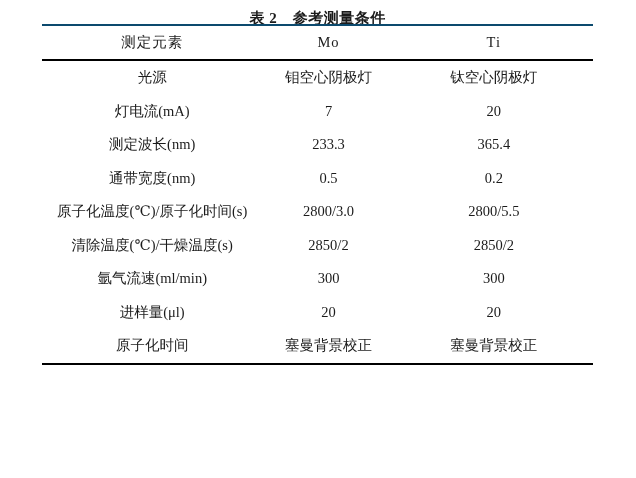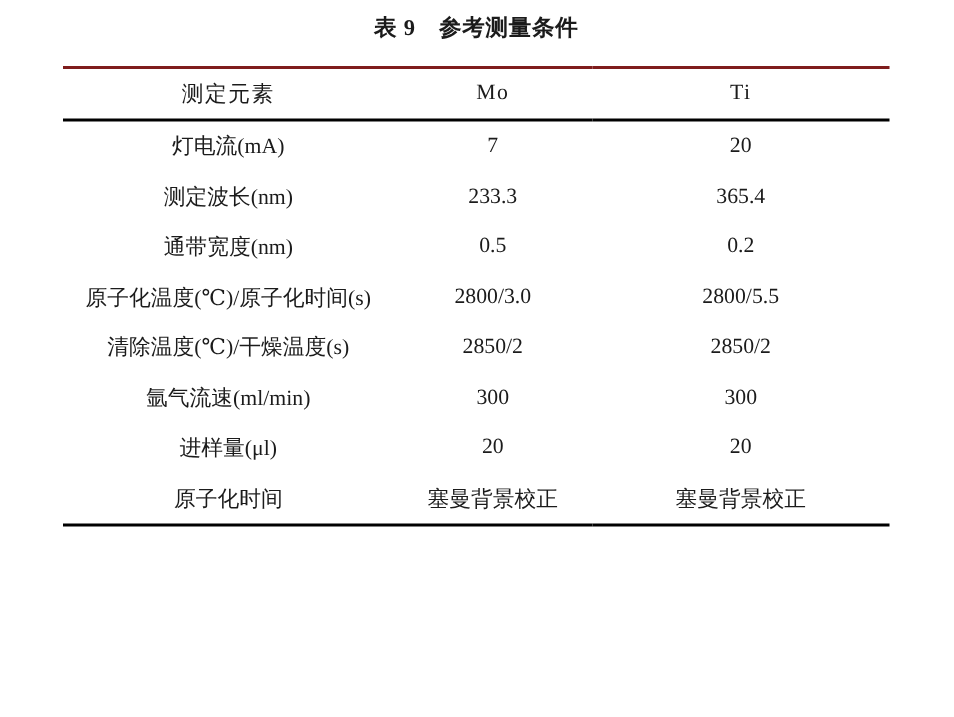--- a/index.html
+++ b/index.html
@@ -22,26 +22,26 @@
     left: 42px;
     width: 551px;
     text-align: center;
     font-weight: 700;
     font-size: 15px;
     letter-spacing: 0.5px;
     white-space: pre;
   }
   table.ref-table {
     position: absolute;
-    top: 44px;
+    top: 24px;
     left: 42px;
     width: 551px;
     border-collapse: collapse;
     table-layout: fixed;
-    border-top: 2px solid #7f1d1d;
+    border-top: 2px solid #0c4a6e;
     border-bottom: 2px solid #000000;
     font-size: 14.5px;
   }
   table.ref-table col.c1 { width: 40%; }
   table.ref-table col.c2 { width: 24%; }
   table.ref-table col.c3 { width: 36%; }
   table.ref-table thead tr {
     border-bottom: 2px solid #000000;
   }
   table.ref-table th {
@@ -58,36 +58,41 @@
     vertical-align: middle;
     padding: 0;
     white-space: nowrap;
   }
 </style>
 </head>
 <body>
 
 <div class="page">
 
-  <div class="table-title">表 9　参考测量条件</div>
+  <div class="table-title">表 2　参考测量条件</div>
 
   <table class="ref-table">
     <colgroup>
       <col class="c1">
       <col class="c2">
       <col class="c3">
     </colgroup>
     <thead>
       <tr>
         <th>测定元素</th>
         <th>Mo</th>
         <th>Ti</th>
       </tr>
     </thead>
     <tbody>
+        <tr>
+          <td>光源</td>
+          <td>钼空心阴极灯</td>
+          <td>钛空心阴极灯</td>
+        </tr>
         <tr>
           <td>灯电流(mA)</td>
           <td>7</td>
           <td>20</td>
         </tr>
         <tr>
           <td>测定波长(nm)</td>
           <td>233.3</td>
           <td>365.4</td>
         </tr>

